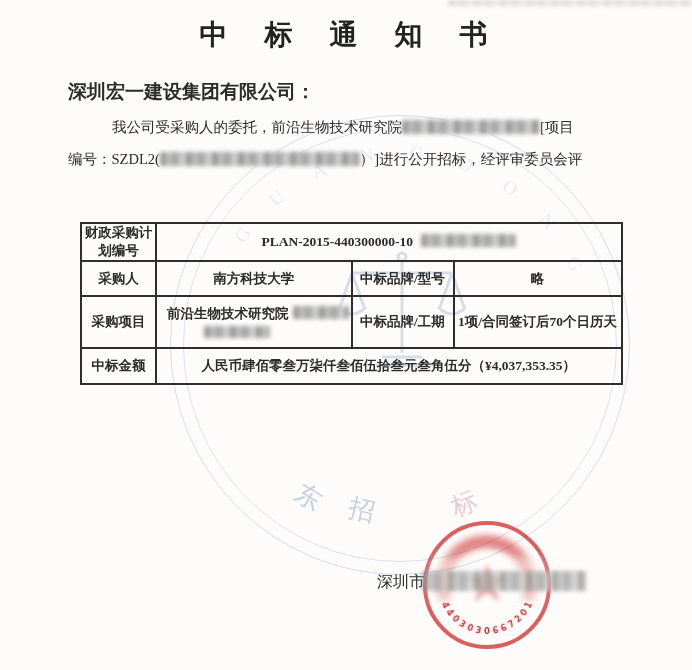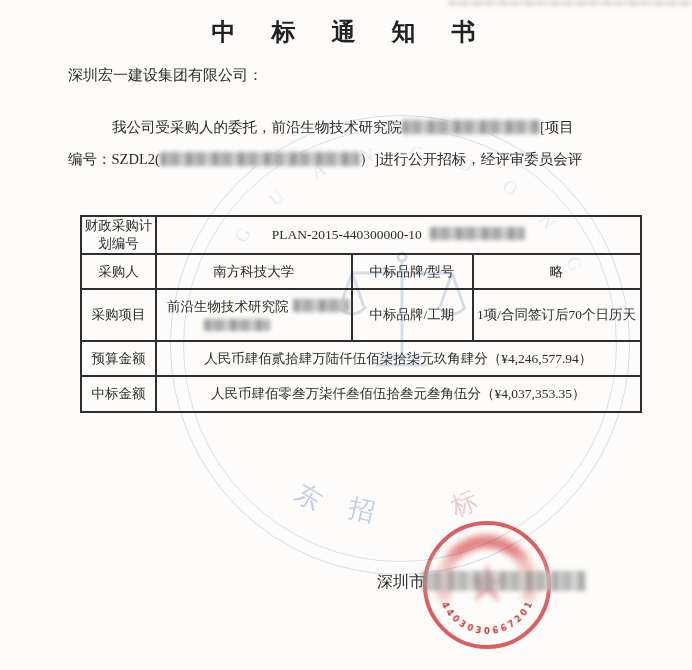--- a/index.html
+++ b/index.html
@@ -31,38 +31,38 @@
   }
   .wm-chars span.pink{color:#e0a8ba;opacity:.6;}
   .wm-letters span{
     position:absolute;left:50%;top:50%;width:18px;height:22px;margin:-11px -9px;
     font:400 19px "Liberation Serif",serif;color:#8fa8cc;opacity:.2;text-align:center;
   }
   
   .abs{position:absolute;z-index:2;}
   .title{
     left:0;top:16px;width:692px;text-align:center;
-    font-size:24px;font-weight:700;letter-spacing:15px;padding-left:10px;box-sizing:border-box;
+    font-size:28px;font-weight:700;letter-spacing:15px;padding-left:10px;box-sizing:border-box;
     color:#222;
   }
-  .recipient{left:68px;top:66px;font-size:15px;font-weight:400;}
+  .recipient{left:68px;top:79px;font-size:19px;font-weight:700;}
   .para{left:68px;width:566px;font-size:14.5px;line-height:31.5px;}
   .para .indent{padding-left:44px;}
   .intro{top:112px;}
   .closing{top:429px;}
   
-  .tbl-wrap{left:80px;top:215px;z-index:2;}
+  .tbl-wrap{left:80px;top:222px;z-index:2;font-weight:bold;}
   table.result{border-collapse:collapse;table-layout:fixed;background:transparent;}
   table.result td{
     border:2px solid #2e2e2e;text-align:center;vertical-align:middle;
     font-size:13.5px;color:#2b2b2b;padding:0 2px;box-sizing:border-box;
   }
   td.c1{width:75px;padding:0 8px;}
   td.c2{width:195px;}
-  td.c3{width:121px;}
+  td.c3{width:102px;}
   td.c4{width:168px;font-size:13px;padding:0;}
   tr.r1 td{height:34px;}
   tr.r2 td{height:35px;text-align:center;}
   tr.r3 td{height:52px;}
   tr.r4 td{height:35px;}
   tr.r5 td{height:36px;}
   .item-line1{white-space:nowrap;text-align:right;padding-left:8px;}
   .item-line2{height:14px;margin-top:3px;}
   .item-line2 .rd{display:block;width:66px;height:12px;margin-left:45px;}
   
@@ -176,24 +176,20 @@
       <tr class="r3">
         <td class="c1">采购项目</td>
         <td class="c2">
           <div class="item-line1"><span>前沿生物技术研究院</span><span class="rd rd-inline rd-item1"></span></div>
           <div class="item-line2">
                 <span class="rd"></span>
               </div>
         </td>
         <td class="c3">中标品牌/工期</td>
         <td class="c4">1项/合同签订后70个日历天</td>
-      </tr>
-      <tr class="r4">
-        <td class="c1">预算金额</td>
-        <td colspan="3">人民币肆佰贰拾肆万陆仟伍佰柒拾柒元玖角肆分（¥4,246,577.94）</td>
       </tr>
       <tr class="r5">
         <td class="c1">中标金额</td>
         <td colspan="3">人民币肆佰零叁万柒仟叁佰伍拾叁元叁角伍分（¥4,037,353.35）</td>
       </tr>
     </tbody>
       </table>
   </div>
 
 

